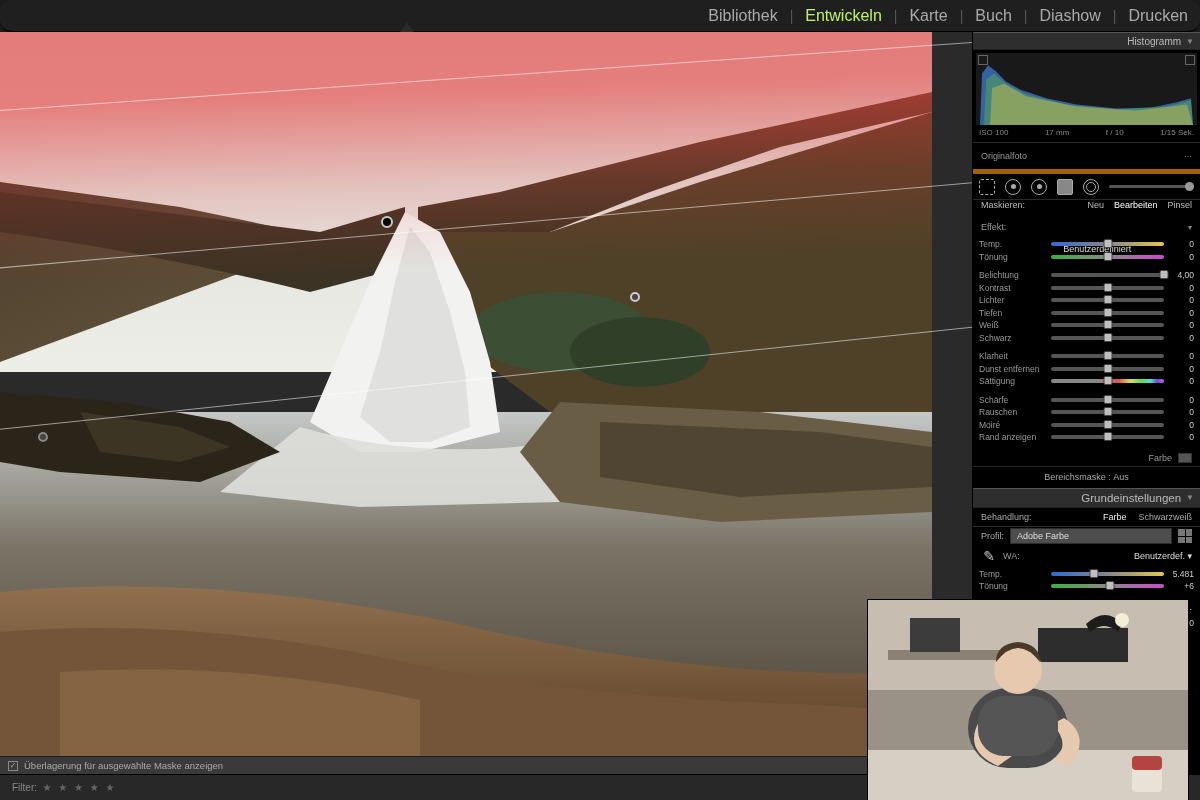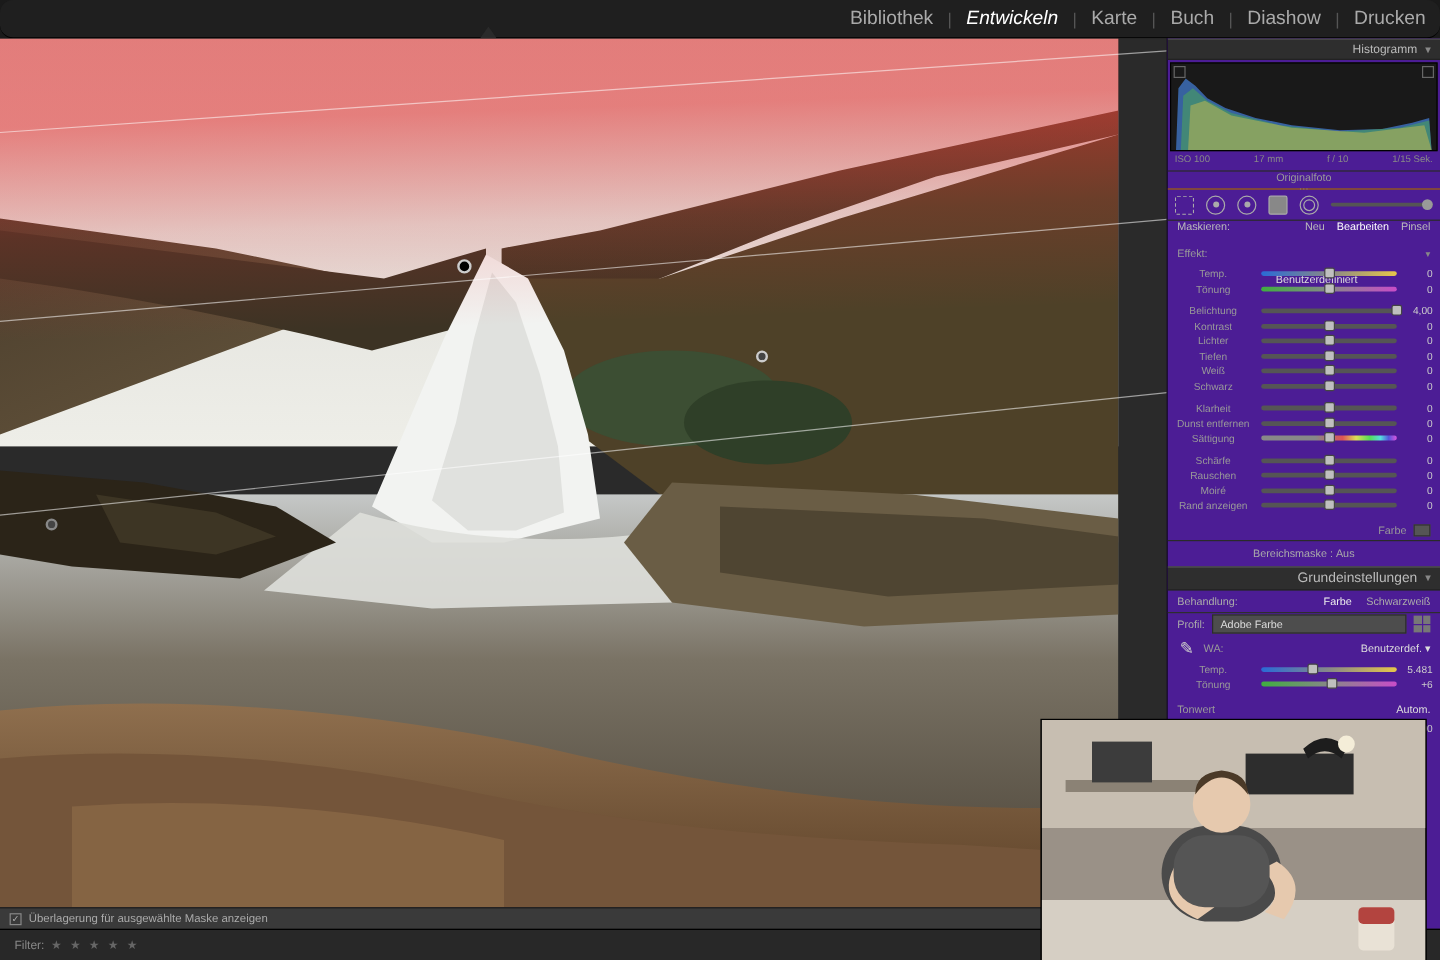--- a/index.html
+++ b/index.html
@@ -1,28 +1,28 @@
 <!DOCTYPE html>
 <html><head>
 <meta charset="utf-8">
 <style>
   * { margin:0; padding:0; box-sizing:border-box; font-family: "Segoe UI", "Helvetica Neue", Arial, sans-serif; }
   body { width:1200px; height:800px; background:#1a1a1a; color:#c8c8c8; overflow:hidden; position:relative; font-size:10px; }
   
   
   .topbar { height:32px; background:#1f1f1f; border-bottom:1px solid #000; display:flex; justify-content:flex-end; align-items:center; padding:0 12px; gap:12px;border-radius:11px; }
   .topbar .module { color:#aaa; font-size:16px; cursor:pointer; }
-  .topbar .module.active { color:#ffffff;font-style:italic; }
+  .topbar .module.active { color:#bef264; }
   .topbar .sep { color:#555; font-size:14px; }
   .topbar .triangle { position:absolute; left:400px; top:22px; width:14px; height:10px; background:#2a2a2a; clip-path: polygon(50% 0, 0 100%, 100% 100%); }
 
   
   .main { display:flex; height:742px; }
   .canvas-area { flex:1; background:#2a2a2a; position:relative; display:flex; flex-direction:column; }
-  .right-panel { width:228px; background:#4c1d95; border-left:1px solid #000; overflow:hidden; }
+  .right-panel { width:228px; background:#000000; border-left:1px solid #000; overflow:hidden; }
 
   
   .image-wrap { flex:1; position:relative; overflow:hidden; background:#2a2a2a;}
   .photo { position:absolute; top:0; left:0; width:932px; height:724px; }
   .photo svg { width:100%; height:100%; display:block; }
   
   .mask-overlay { position:absolute; top:0; left:0; width:932px; height:340px; pointer-events:none;
     background: linear-gradient(178deg,
       rgba(235,50,50,.55) 0%,
       rgba(235,50,50,.55) 20%,
@@ -45,40 +45,40 @@
   .panel-header.big{ height:20px; font-size:11.5px; }
   .tri { font-size:8px; color:#888;}
   
   .histo-box { height:74px; background:#191919; margin:2px; position:relative; border:1px solid #000;}
   .histo-box .clip{ position:absolute; top:2px; width:10px; height:10px; border:1px solid #666;}
   .histo-box .clip.l{ left:2px;}
   .histo-box .clip.r{ right:2px;}
   .histo-box svg{position:absolute; bottom:0; left:0; width:100%; height:100%;}
   .histo-meta{ height:14px; display:flex; justify-content:space-between; padding:0 6px; font-size:8px; color:#888;}
   
-  .orig-row{ height:16px; border-top:1px solid #2a2a2a; border-bottom:1px solid #a16207; display:flex; align-items:center; padding:0 8px; font-size:9px; color:#999; justify-content:space-between;flex-direction:column;}
+  .orig-row{ height:32px; border-top:1px solid #2a2a2a; border-bottom:5px solid #a16207; display:flex; align-items:center; padding:0 8px; font-size:9px; color:#999; justify-content:space-between;}
   
   .toolrow { height:26px; display:flex; align-items:center; justify-content:flex-start; gap:10px; padding:0 6px; border-bottom:1px solid #2a2a2a;}
   .toolrow .tool { width:16px; height:16px; border:1.5px solid #aaa; border-radius:50%; display:flex; align-items:center;justify-content:center;}
   .toolrow .tool.lin{ border-radius:2px; }
   .toolrow .tool.dot::after{content:""; width:5px;height:5px;border-radius:50%; background:#aaa;}
   .toolrow .tool.rad{ border-radius:50%;}
   .toolrow .tool.rad::after{content:""; width:8px;height:8px;border-radius:50%; border:1.5px solid #aaa;}
   .toolrow .tool.active{ background:#888;}
   .toolrow .toolslider{ flex:1; height:3px; background:#555; border-radius:2px; position:relative;}
   .toolrow .toolslider::after{content:"";position:absolute; right:0; top:-3px; width:9px;height:9px;border-radius:50%; background:#999;}
   
   .mask-row{ height:18px; display:flex;align-items:flex-start; justify-content:space-between; padding:0 8px; font-size:9px; color:#bbb;}
   
   .effect-row{ height:18px; display:flex; align-items:center; justify-content:space-between; padding:0 8px; font-size:9px; color:#999;}
   .effect-row .val{ color:#ddd;margin-top:44px;}
   
   .sliders{ padding:2px 6px 6px 6px; }
   .sld-row{ display:flex; align-items:center; height:12.5px;}
-  .sld-row .lbl{ width:68px; text-align:center; font-size:8.5px; color:#999; padding-right:4px; white-space:nowrap; overflow:hidden;}
+  .sld-row .lbl{ width:68px; text-align:left; font-size:8.5px; color:#999; padding-right:4px; white-space:nowrap; overflow:hidden;}
   .sld-row .track{ flex:1; height:4px; background:#555; border-radius:2px; position:relative; margin:0 4px;}
   .sld-row .track.tempg{ background:linear-gradient(90deg,#2a6bd6,#888,#e6c64a);}
   .sld-row .track.tintg{ background:linear-gradient(90deg,#3fae3f,#888,#c84dc8);}
   .sld-row .track.satg{ background:linear-gradient(90deg,#888 0%, #888 40%, #d55 60%, #dd5 70%, #5d5 80%, #5dd 88%, #55d 94%, #d5d 100%);}
   .sld-row .knob{ position:absolute; top:-3px; width:9px; height:9px; background:#bfbfbf; border-radius:2px; border:1px solid #444; transform:translateX(-50%);}
   .sld-row .num{ width:26px; text-align:right; font-size:8.5px; color:#ccc;}
   .sld-gap{height:6px;}
   
   .color-row{ height:16px; display:flex; align-items:center; justify-content:flex-end; gap:6px; padding:0 8px; font-size:9px; color:#999;}
   .color-row .sw{ width:14px;height:10px; background:#555; border:1px solid #333;}

